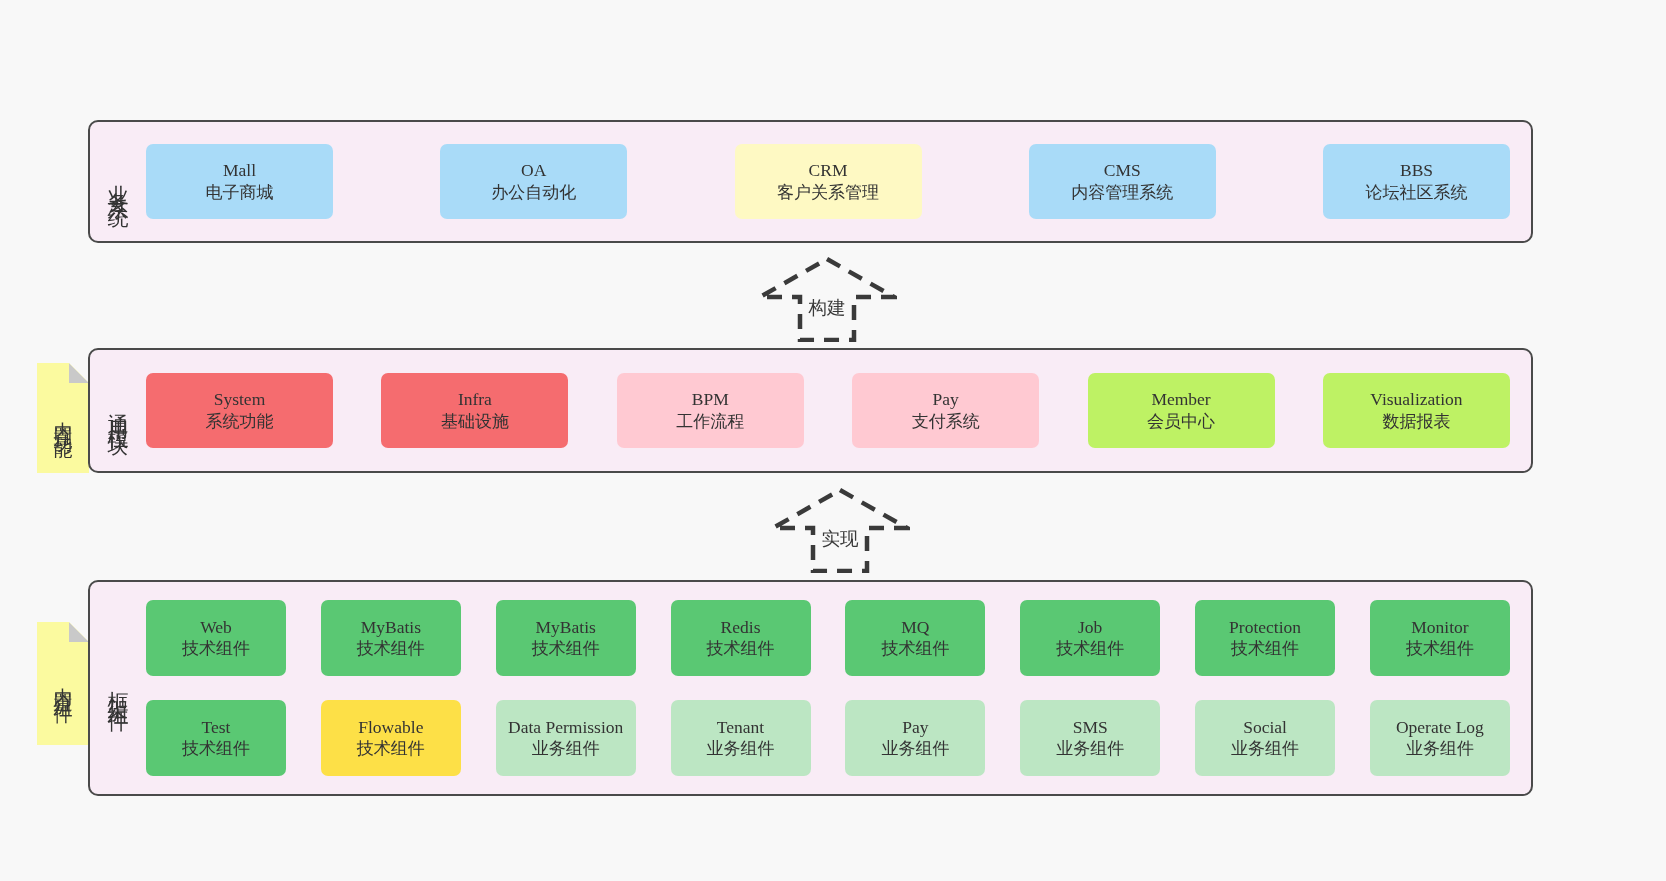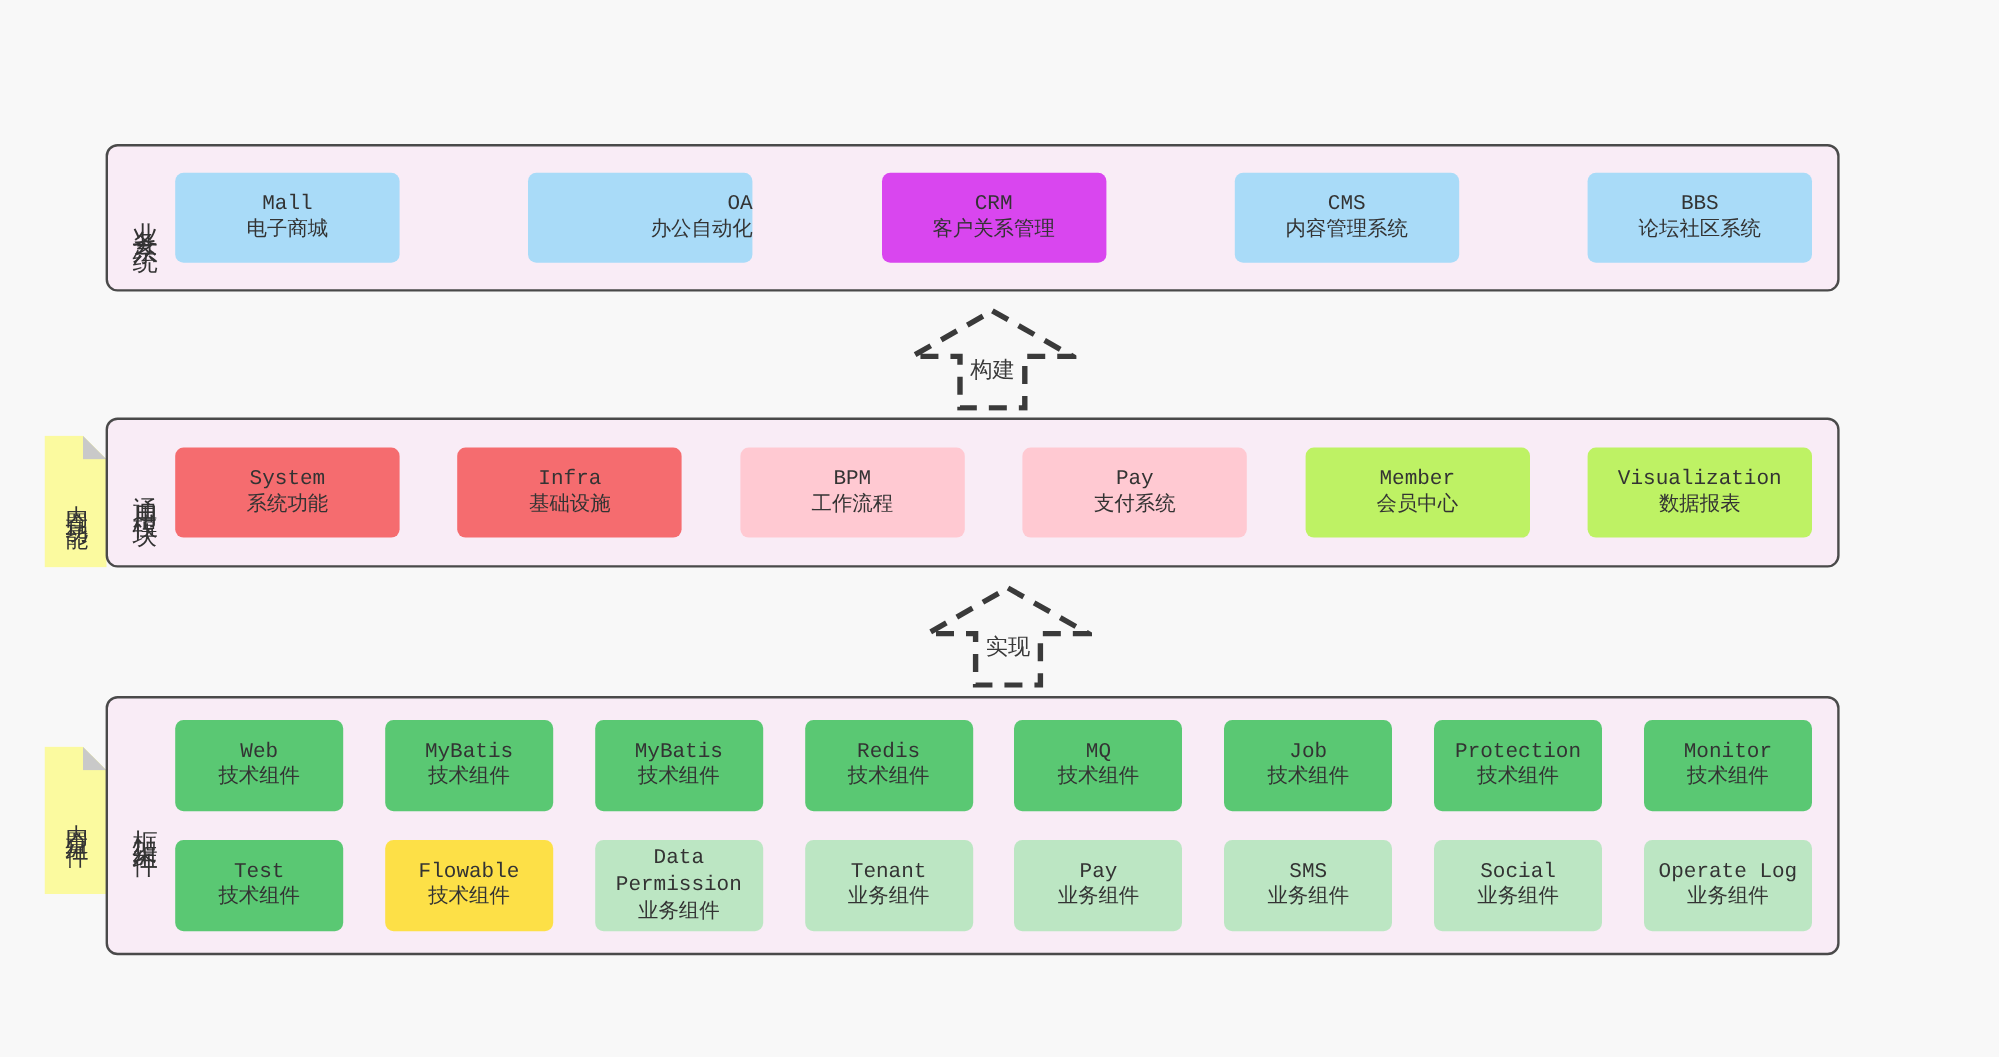--- a/index.html
+++ b/index.html
@@ -1,18 +1,18 @@
 <!DOCTYPE html>
 <html><head>
 <meta charset="utf-8">
 <style>
   html,body{margin:0;padding:0;background:#f8f8f8;}
   .canvas{
     position:relative;width:1666px;height:881px;background:#f8f8f8;
-    font-family:Liberation Mono, monospace;color:#333;
+    font-family:Liberation Serif, serif;color:#333;
     overflow:hidden;
   }
   .section{
     position:absolute;left:88px;width:1445px;box-sizing:border-box;
     background:#f9ecf6;border:2px solid #4a4a4a;border-radius:10px;
     display:flex;z-index:2;
   }
   .sec-0{top:120px;height:123px;}
   .sec-1{top:348px;height:125px;}
   .sec-2{top:580px;height:216px;}
@@ -72,25 +72,25 @@
   </div>
 
   <div class="section sec-0">
     <div class="vlabel">业务系统</div>
     <div class="boxes">
         <div class="row cols-6">
           <div class="box" style="background: rgb(169, 219, 248);">
             <div class="box-title">Mall</div>
             <div class="box-subtitle">电子商城</div>
           </div>
-          <div class="box" style="background: rgb(169, 219, 248); align-items: flex-end;">
+          <div class="box" style="background: rgb(169, 219, 248);">
             <div class="box-title">OA</div>
             <div class="box-subtitle">办公自动化</div>
           </div>
-          <div class="box" style="background: #d946ef;">
+          <div class="box" style="background: #fef9c3;">
             <div class="box-title">CRM</div>
             <div class="box-subtitle">客户关系管理</div>
           </div>
           <div class="box" style="background: rgb(169, 219, 248);">
             <div class="box-title">CMS</div>
             <div class="box-subtitle">内容管理系统</div>
           </div>
           <div class="box" style="background: rgb(169, 219, 248);">
             <div class="box-title">BBS</div>
             <div class="box-subtitle">论坛社区系统</div>

